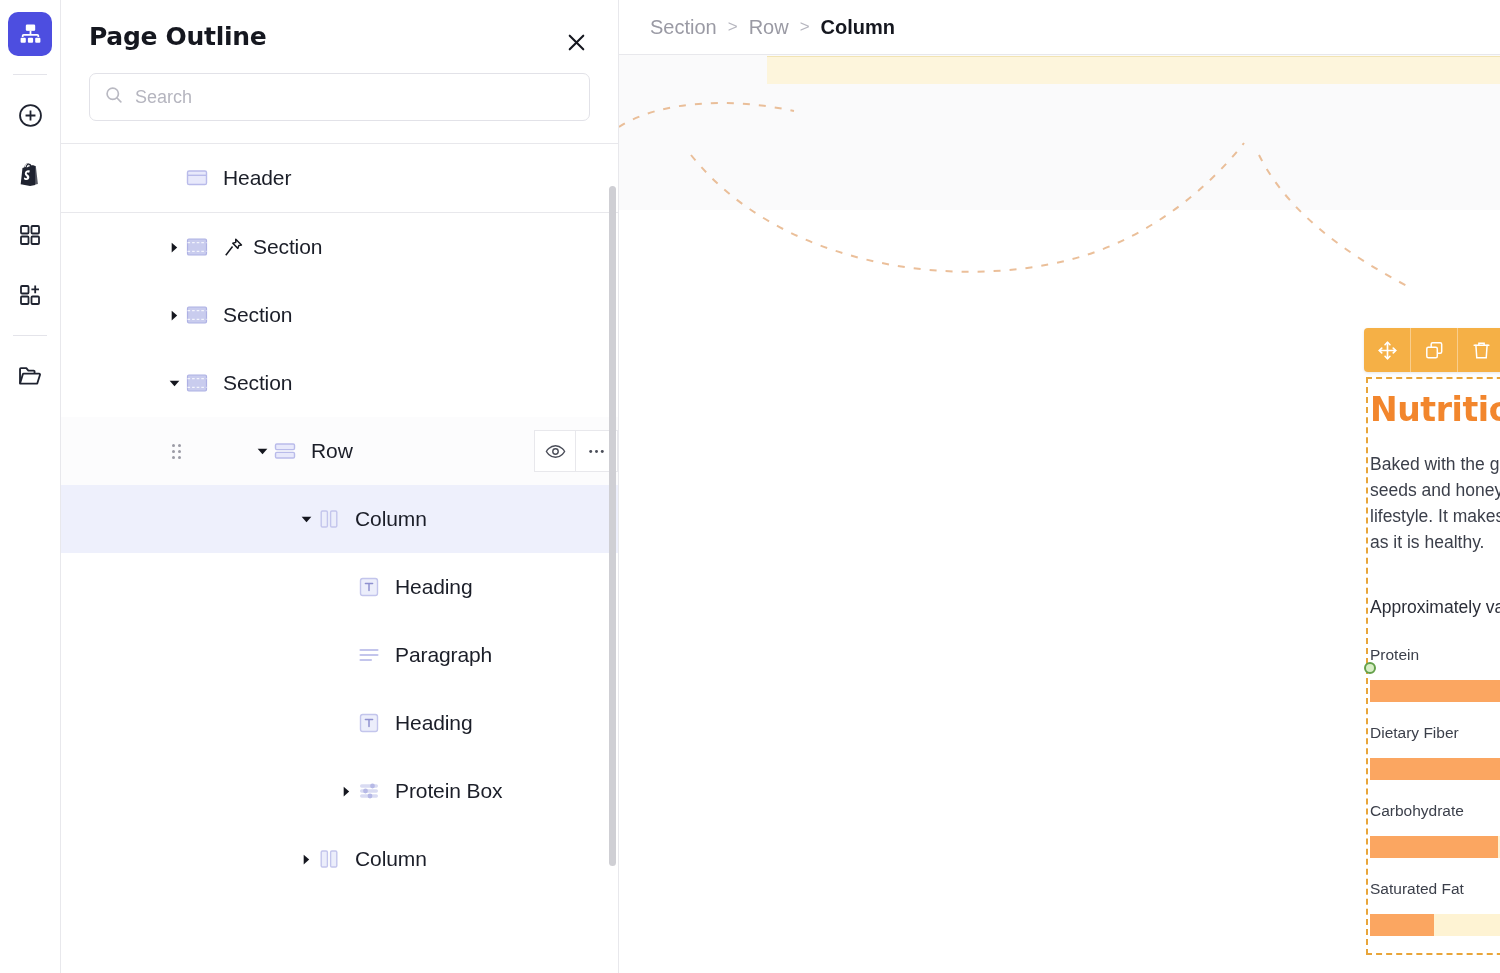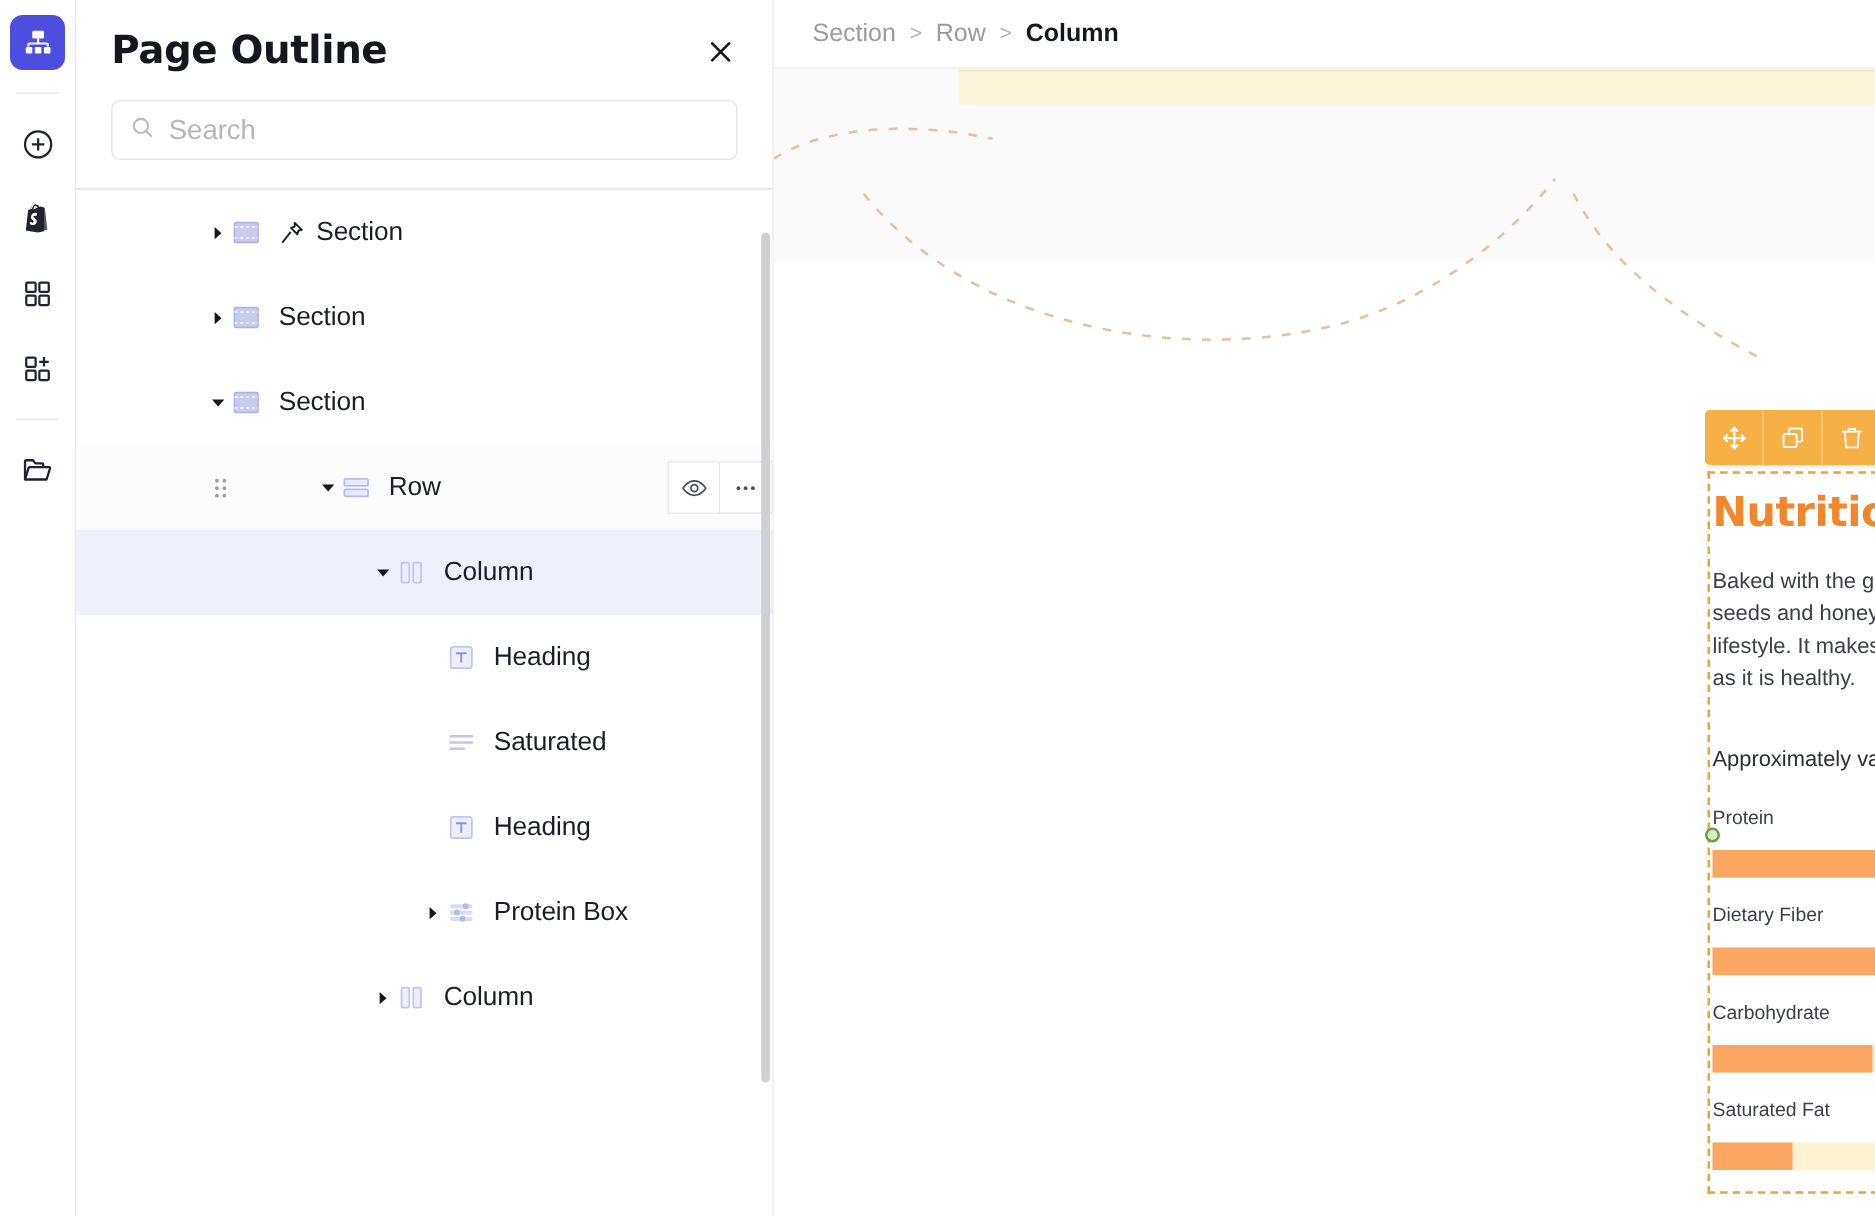--- a/index.html
+++ b/index.html
@@ -28,36 +28,36 @@
   .rail-sep { width: 34px; height: 1px; background: #e4e4ea; margin: 2px 0 18px 0; }
   .rail-btn svg { display: block; }
 
   
   .panel {
     width: 558px; height: 973px; background: #ffffff; position: relative;
     border-right: 1px solid #e8e8ec; flex: 0 0 558px;
   }
   .panel-head { padding: 22px 28px 0 28px; position: relative; }
   .panel-title {
-    font-size: 31px; font-weight: 700; letter-spacing: -0.3px; color: #15171f;
+    font-size: 25px; font-weight: 700; letter-spacing: -0.3px; color: #15171f;
     font-family: "DejaVu Sans", sans-serif;
   }
   .panel-close {
     position: absolute; right: 26px; top: 28px; width: 32px; height: 32px;
     display: flex; align-items: center; justify-content: center; cursor: pointer;
     color: #15171f;
   }
   .search-wrap { padding: 22px 28px 22px 28px; }
   .search-box {
     height: 48px; border: 1px solid #e2e2e8; border-radius: 7px;
     display: flex; align-items: center; padding: 0 14px; gap: 11px; background:#fff;
   }
   .search-box svg { flex: 0 0 auto; color: #b9b9c2; }
   .search-input {
-    border: none; outline: none; font-size: 22px; color: #2c2f3a;
+    border: none; outline: none; font-size: 18px; color: #2c2f3a;
     font-family: "Liberation Sans", sans-serif; width: 100%; background: transparent;
   }
   .search-input::placeholder { color: #b5b5bf; }
   .panel-divider { height: 1px; background: #e8e8ec; }
 
   .tree { position: relative; }
   .tree-row {
     display: flex; align-items: center; height: 68px; position: relative;
     cursor: pointer; padding-right: 16px;
   }
@@ -232,20 +232,30 @@
               <path d="M15.6 15.6l4.6 4.6"></path>
           </svg>
         </span>
         <input class="search-input" type="text" placeholder="Search" style="">
       </div>
     </div>
 
     <div class="panel-divider"></div>
 
     <div class="tree" id="tree">
+        <div class="tree-row" style="padding-left:102px">
+          <span class="caret empty"></span>
+          <span class="tree-icon">
+            <svg width="24" height="24" viewBox="0 0 24 24">
+              <rect x="2.5" y="5" width="19" height="13.5" rx="1.6" fill="#e8e9fb" stroke="#b9bbea" stroke-width="1.4"></rect>
+              <path d="M2.5 9.3h19" stroke="#b9bbea" stroke-width="1.4"></path>
+            </svg>
+          </span>
+          <span class="tree-label">Header</span>
+        </div>
         <div class="tree-sep"></div>
         <div class="tree-row" style="padding-left:102px">
           <span class="caret">
             <svg width="15" height="15" viewBox="0 0 24 24">
               <path d="M7.5 4.2l8.8 7.8-8.8 7.8z" fill="#15171f"></path>
             </svg>
           </span>
           <span class="tree-icon">
             <svg width="24" height="24" viewBox="0 0 24 24">
               <rect x="2.5" y="4" width="19" height="16" rx="1.4" fill="#c9ccee" stroke="#aeb1e4" stroke-width="1.2"></rect>
@@ -363,21 +373,21 @@
           <span class="caret empty"></span>
           <span class="tree-icon">
             <svg width="24" height="24" viewBox="0 0 24 24">
               <g stroke="#c3c5ec" stroke-width="2.1" stroke-linecap="round">
                 <path d="M3.5 7h17"></path>
                 <path d="M3.5 12h17"></path>
                 <path d="M3.5 17h10.5"></path>
               </g>
             </svg>
           </span>
-          <span class="tree-label">Saturated</span>
+          <span class="tree-label">Paragraph</span>
         </div>
         <div class="tree-row" style="padding-left:274px">
           <span class="caret empty"></span>
           <span class="tree-icon">
             <svg width="24" height="24" viewBox="0 0 24 24">
               <rect x="3.5" y="3.5" width="17" height="17" rx="2.2" fill="#eceefb" stroke="#c3c5ec" stroke-width="1.4"></rect>
               <path d="M8.4 8.6h7.2M12 8.6v7" stroke="#8e91cf" stroke-width="1.5" stroke-linecap="round"></path>
             </svg>
           </span>
           <span class="tree-label">Heading</span>

